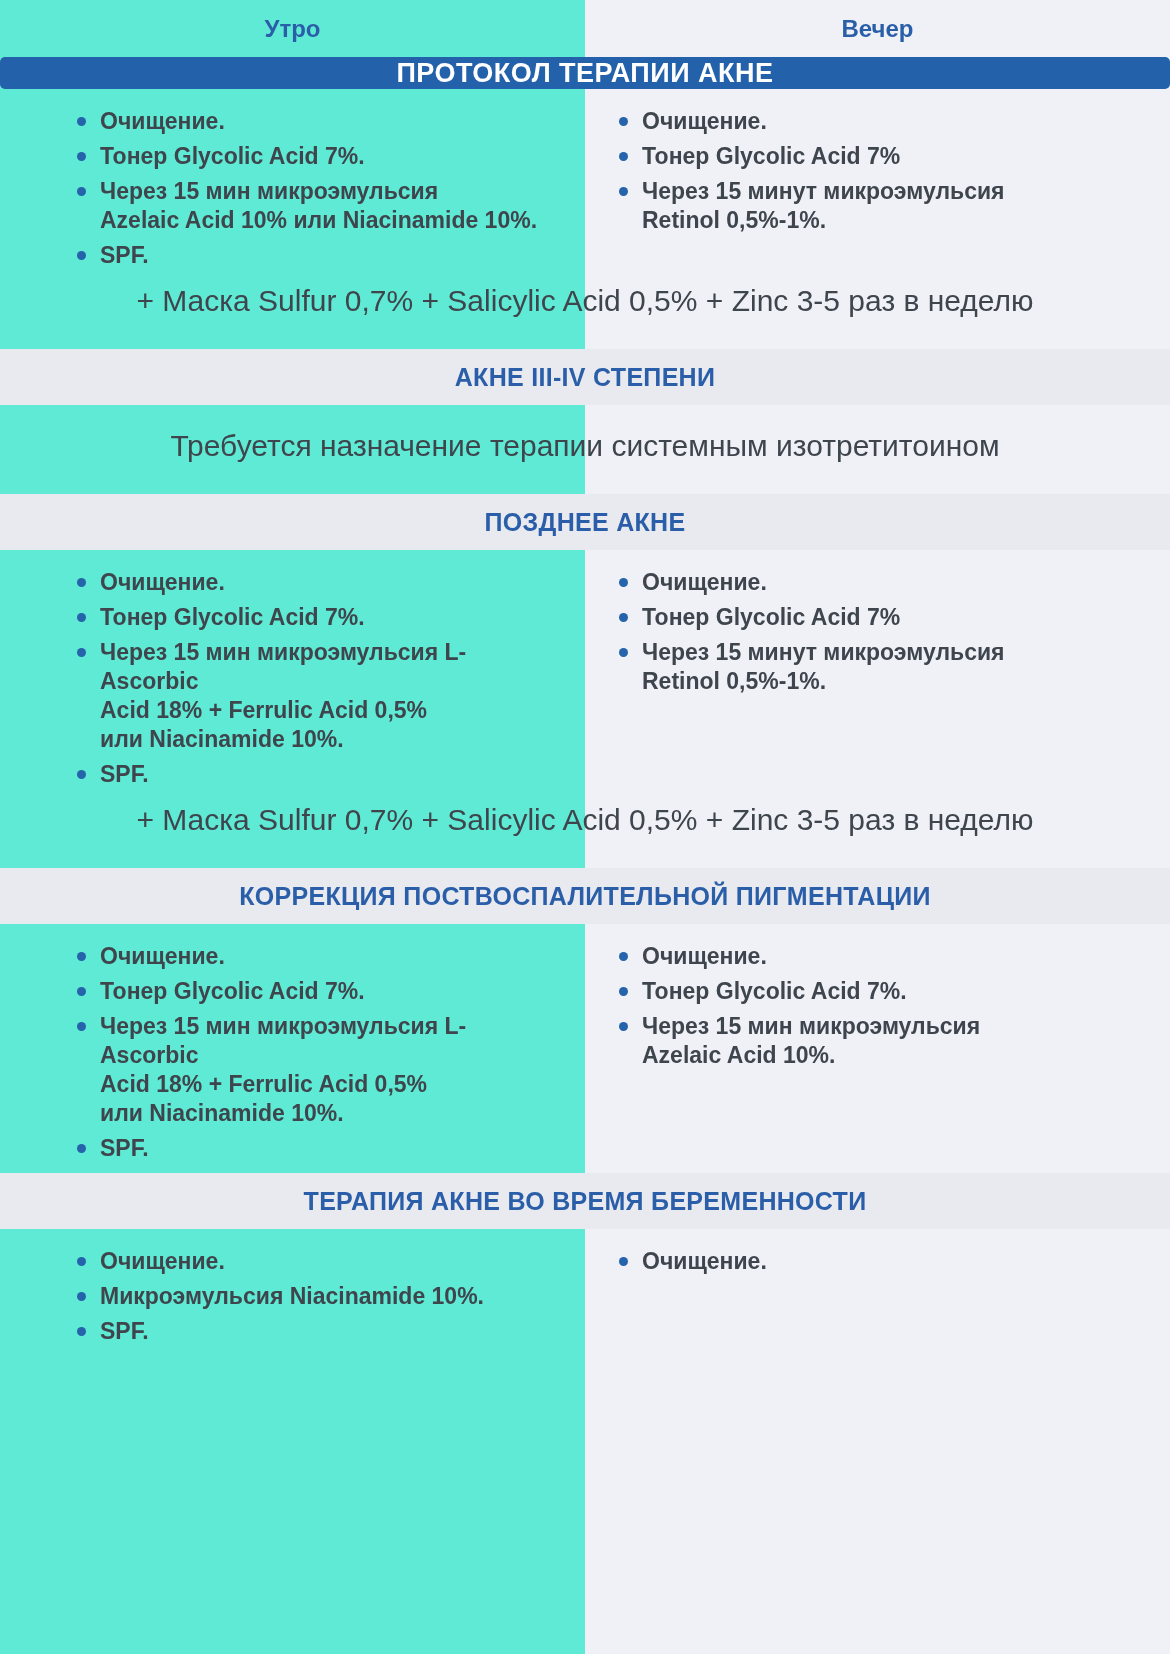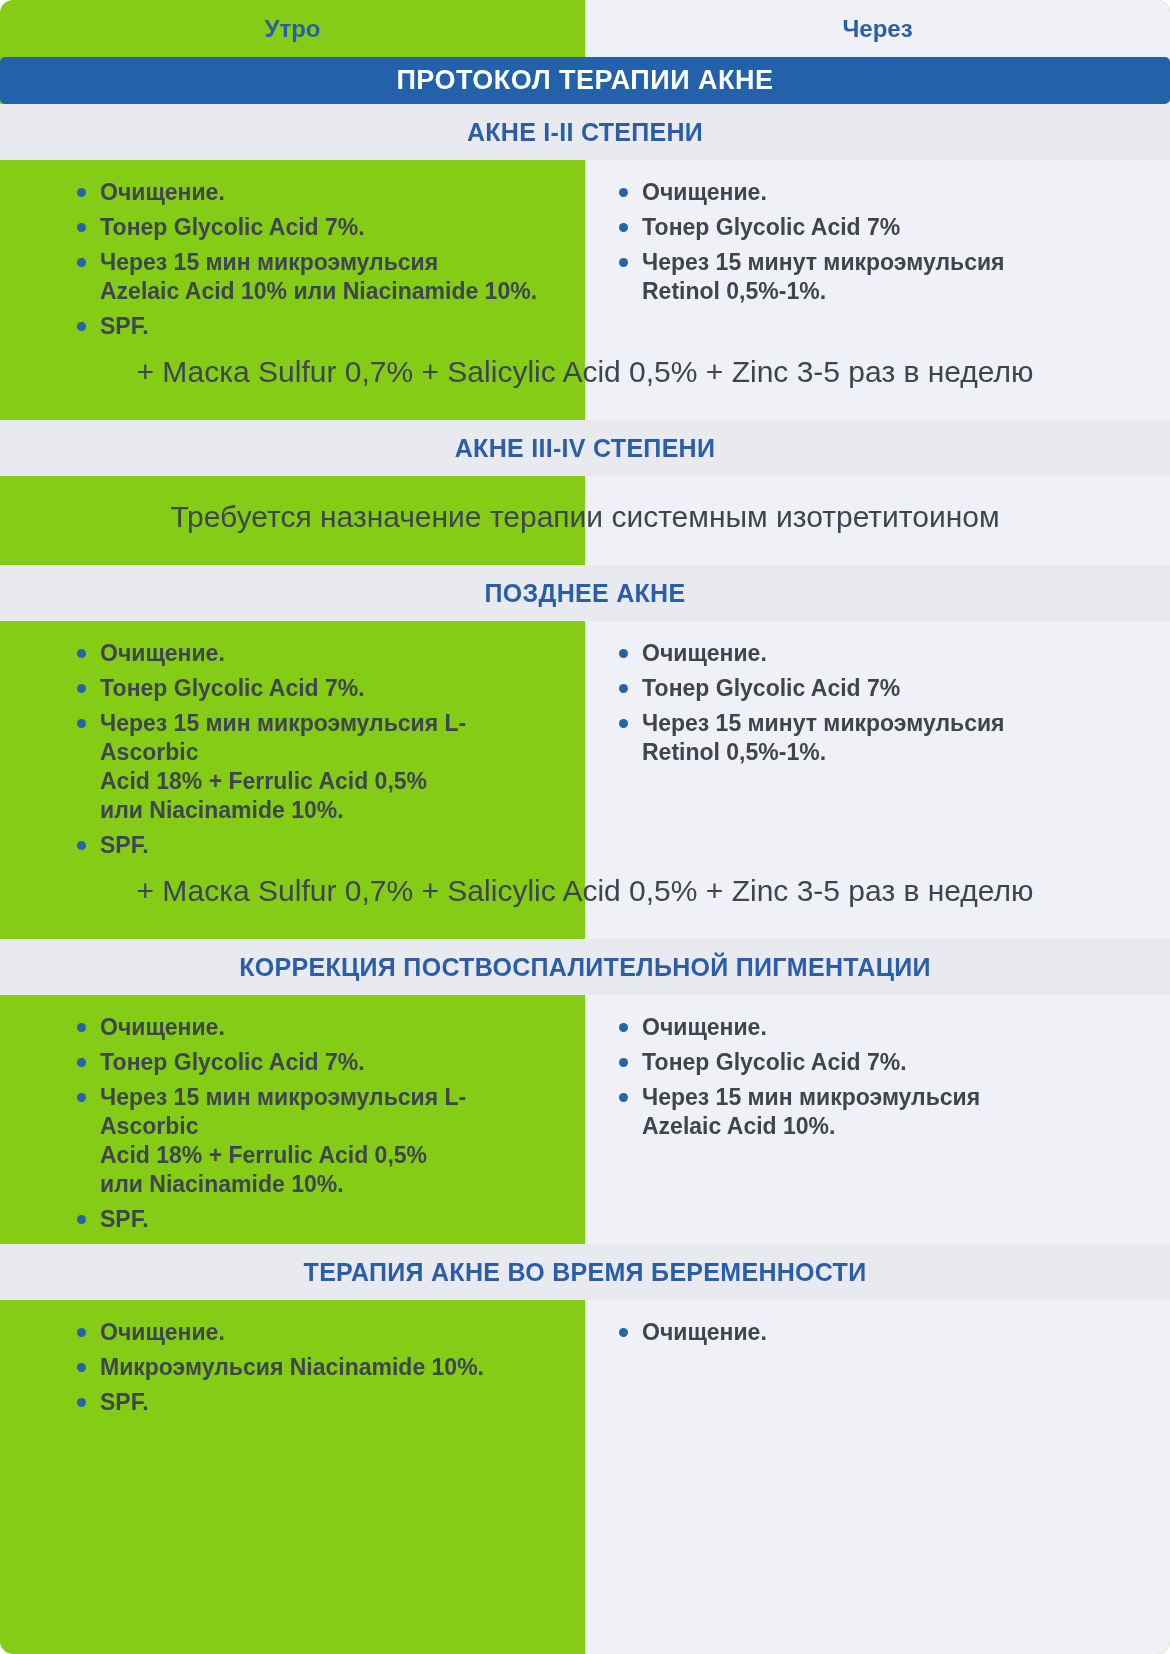--- a/index.html
+++ b/index.html
@@ -1,40 +1,39 @@
 <!DOCTYPE html>
 <html lang="ru"><head>
 <meta charset="utf-8">
 <style>
   html,body{margin:0;padding:0;background:#ffffff;}
   .page{
     position:relative;
     width:1170px;height:1654px;
     margin:0 auto;
-    background:#84cc16;
+    background:#5eead4;
     font-family:"Liberation Sans","DejaVu Sans",sans-serif;
     color:#3f454d;
     overflow:hidden;
-    border-radius:13px;
   }
   
   .evening-bg{
     position:absolute;left:585px;top:0;width:585px;height:1654px;
     background:#eff1f7;z-index:0;
   }
   .content{position:relative;z-index:1;}
 
   .header-row{display:flex;height:57px;}
   .header-cell{
     width:585px;display:flex;align-items:center;justify-content:center;
     font-size:24px;font-weight:bold;color:#2a5ea8;
   }
 
   .banner{
-    height:47px;background:#2361aa;border-radius:5px;
+    height:32px;background:#2361aa;border-radius:5px;
     display:flex;align-items:center;justify-content:center;
     color:#ffffff;font-size:27px;font-weight:bold;letter-spacing:.5px;
   }
 
   .band{
     height:56px;background:#e8eaf0;
     display:flex;align-items:center;justify-content:center;
     color:#2a5ea8;font-size:25px;font-weight:bold;letter-spacing:.3px;
     text-align:center;
   }
@@ -62,26 +61,25 @@
 </style>
 </head>
 <body>
 
 <div class="page">
   <div class="evening-bg"></div>
 
   <div class="content">
     <div class="header-row">
       <div class="header-cell">Утро</div>
-      <div class="header-cell">Через</div>
+      <div class="header-cell">Вечер</div>
     </div>
 
     <div class="banner">ПРОТОКОЛ ТЕРАПИИ АКНЕ</div>
 
-    <div class="band">АКНЕ I-II СТЕПЕНИ</div>
     <div class="row">
       <div class="col morning">
         <ul class="list">
           <li>Очищение.</li>
           <li>Тонер Glycolic Acid 7%.</li>
           <li>Через 15 мин микроэмульсия
 Azelaic Acid 10% или Niacinamide 10%.</li>
           <li>SPF.</li>
         </ul>
       </div>

